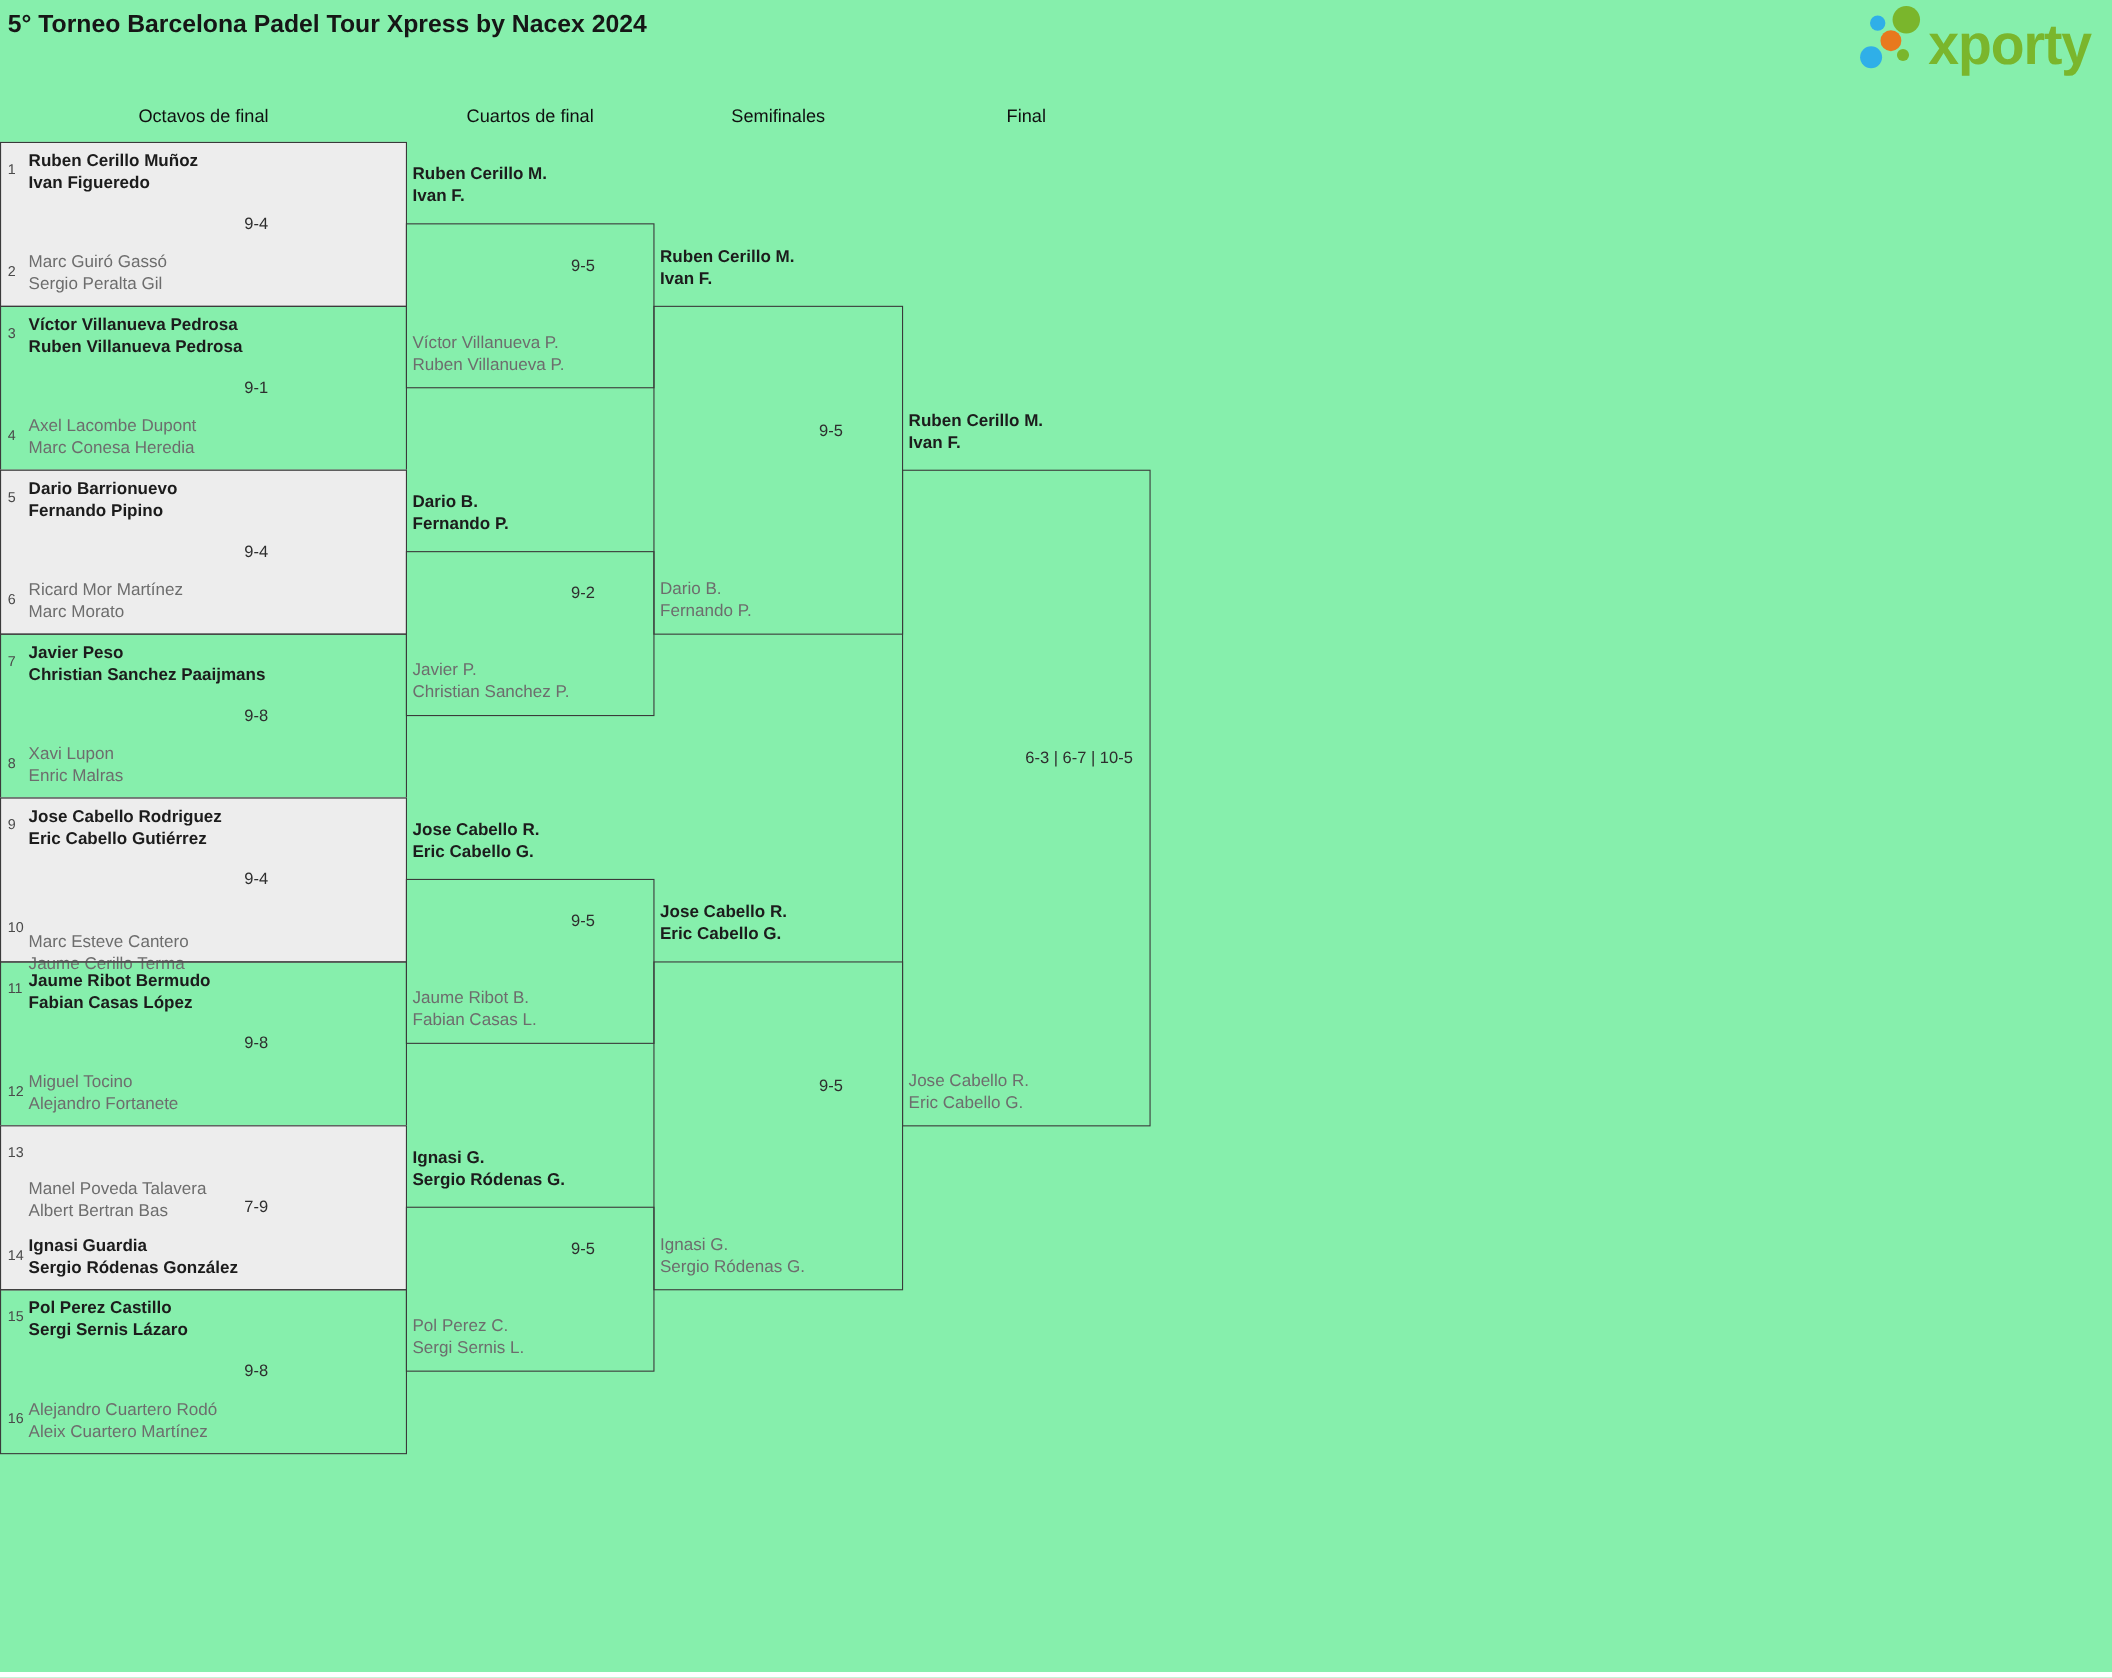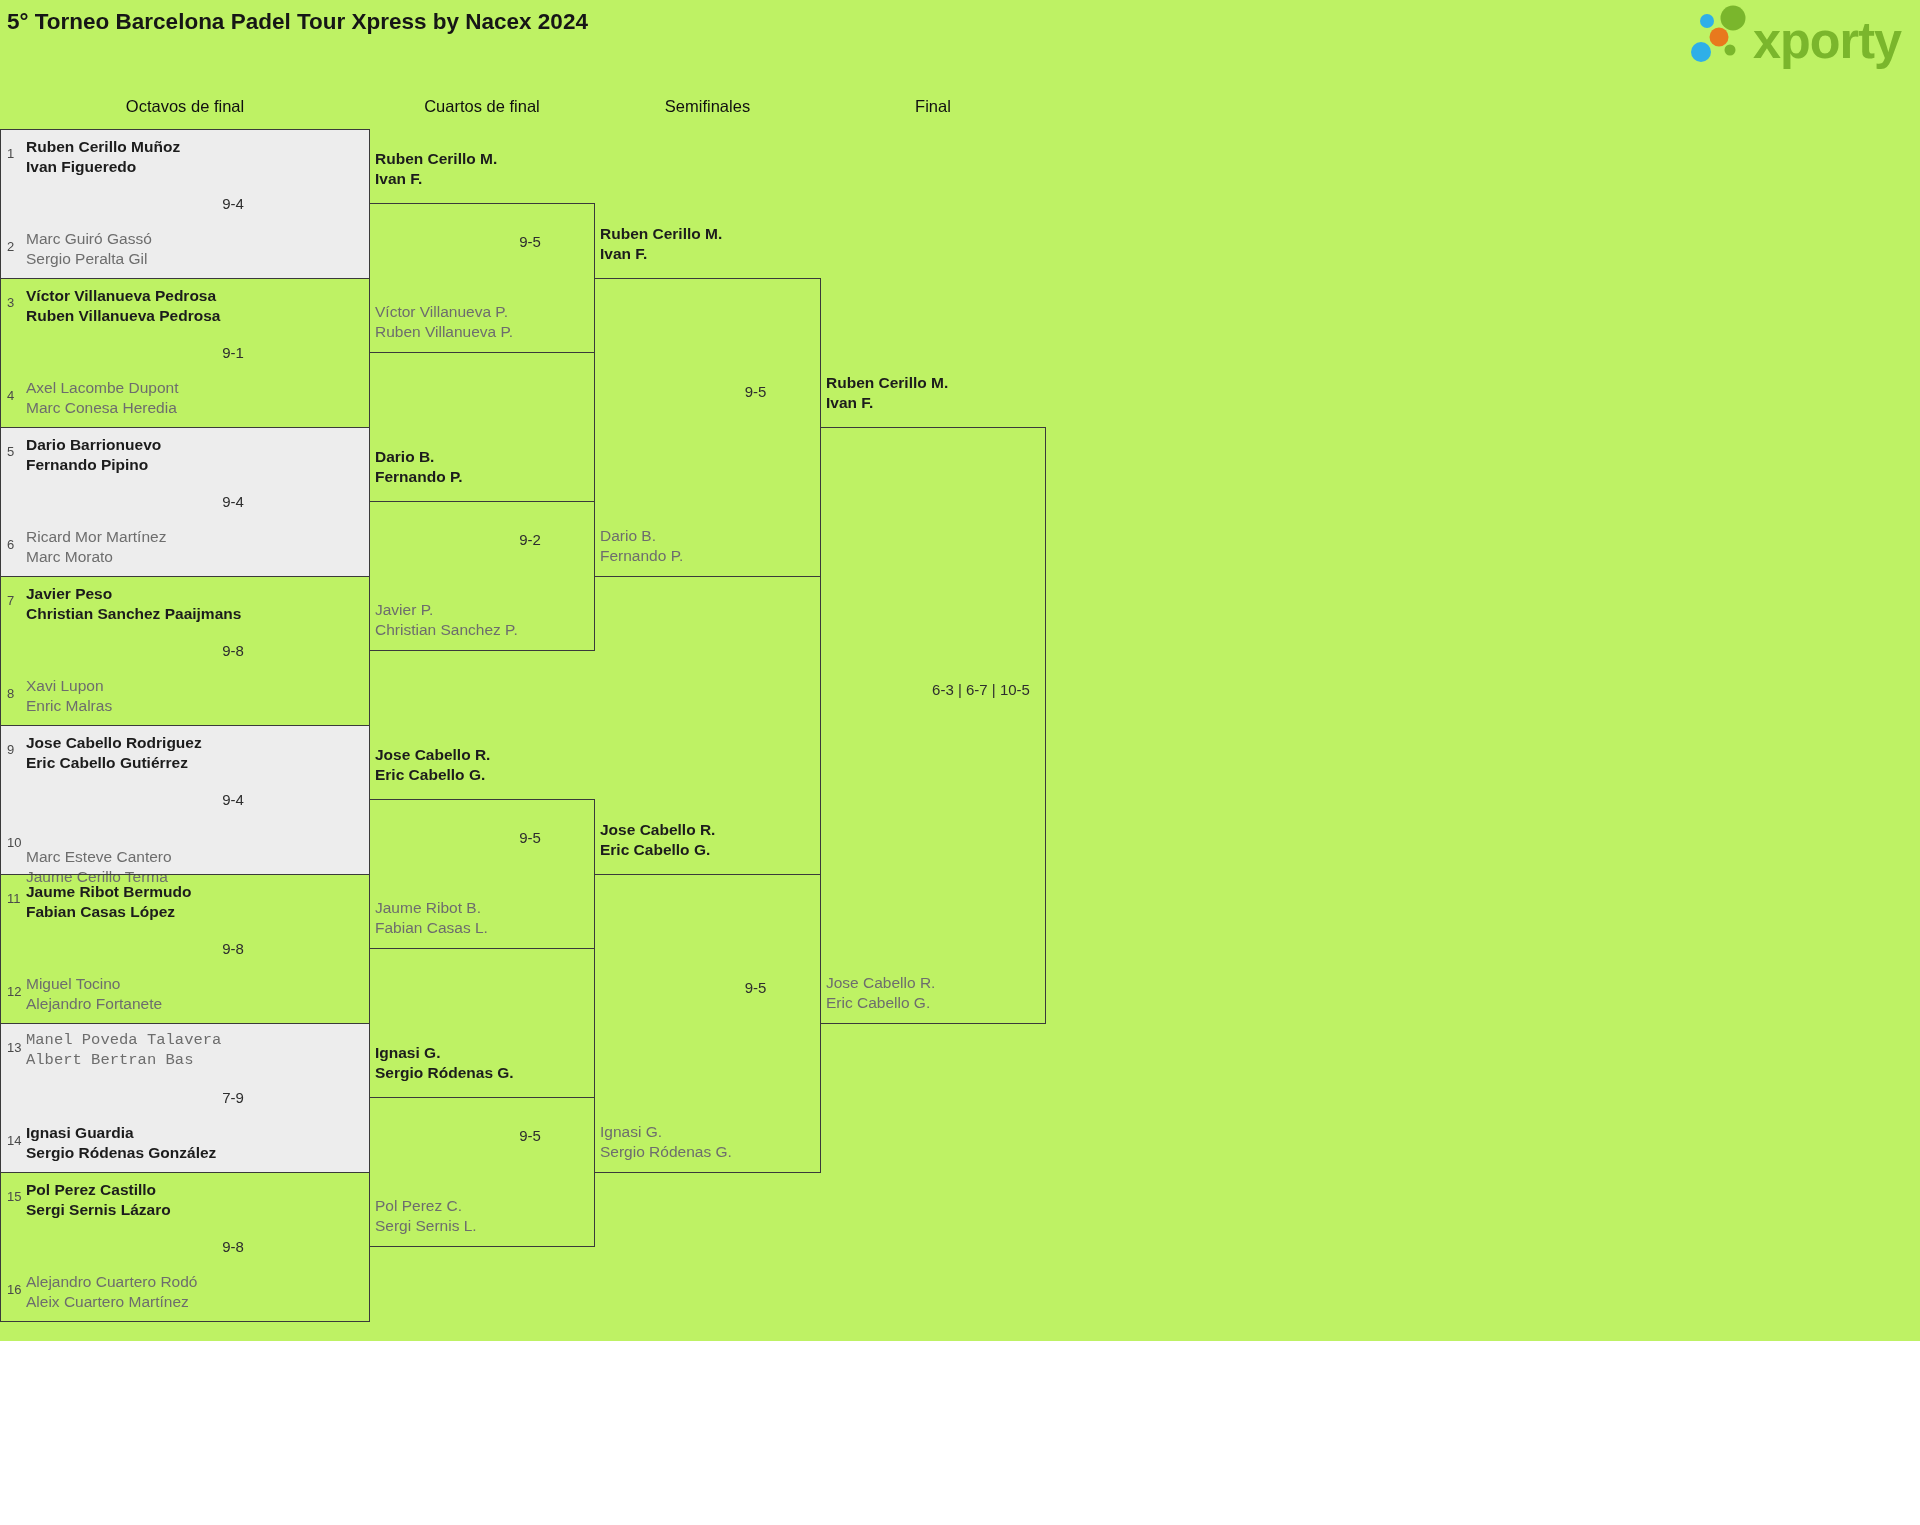--- a/index.html
+++ b/index.html
@@ -1,17 +1,17 @@
 <!DOCTYPE html>
 <html><head>
 <meta charset="utf-8">
 <style>
   html,body{margin:0;padding:0;background:#ffffff;}
   .page{
-    position:relative;width:1920px;height:1341px;background:#bef264;overflow:hidden;
+    position:relative;width:1920px;height:1520px;background:#86efac;overflow:hidden;
     font-family:"Liberation Sans",sans-serif;
   }
   .title-block{position:absolute;left:7px;top:6px;}
   .title-line{font-size:22.5px;line-height:32px;font-weight:700;color:#161616;white-space:nowrap;}
   .round-header{position:absolute;top:96px;font-size:16.5px;line-height:20px;color:#101010;text-align:center;white-space:nowrap;}
   .box{position:absolute;border:1px solid #3a3a3a;box-sizing:border-box;background:transparent;}
   .box.grey{background:#ededed;}
   .team{position:absolute;font-size:15.5px;line-height:19.5px;color:#6d6d6d;white-space:nowrap;}
   .team.winner{font-weight:700;color:#1c1c1c;}
   .seed{position:absolute;font-size:13px;line-height:15px;color:#4a4a4a;text-align:left;}
@@ -110,21 +110,21 @@
         <div>Fabian Casas López</div>
       </div>
       <div class="team" style="left: 26px; top: 974px;">
         <div>Miguel Tocino</div>
         <div>Alejandro Fortanete</div>
       </div>
       <div class="score" style="left: 0px; top: 940px; width: 370px;">9-8</div>
       <div class="box grey" style="left: 0px; top: 1023px; width: 370px; height: 150px;"></div>
       <div class="seed" style="left: 7px; top: 1040px; width: 18px;">13</div>
       <div class="seed" style="left: 7px; top: 1133px; width: 18px;">14</div>
-      <div class="team" style="left: 26px; top: 1031px; font-family: Liberation Mono, monospace;">
+      <div class="team" style="left: 26px; top: 1071px;">
         <div>Manel Poveda Talavera</div>
         <div>Albert Bertran Bas</div>
       </div>
       <div class="team winner" style="left: 26px; top: 1123px;">
         <div>Ignasi Guardia</div>
         <div>Sergio Ródenas González</div>
       </div>
       <div class="score" style="left: 0px; top: 1089px; width: 370px;">7-9</div>
       <div class="box" style="left: 0px; top: 1172px; width: 370px; height: 150px;"></div>
       <div class="seed" style="left: 7px; top: 1189px; width: 18px;">15</div>

